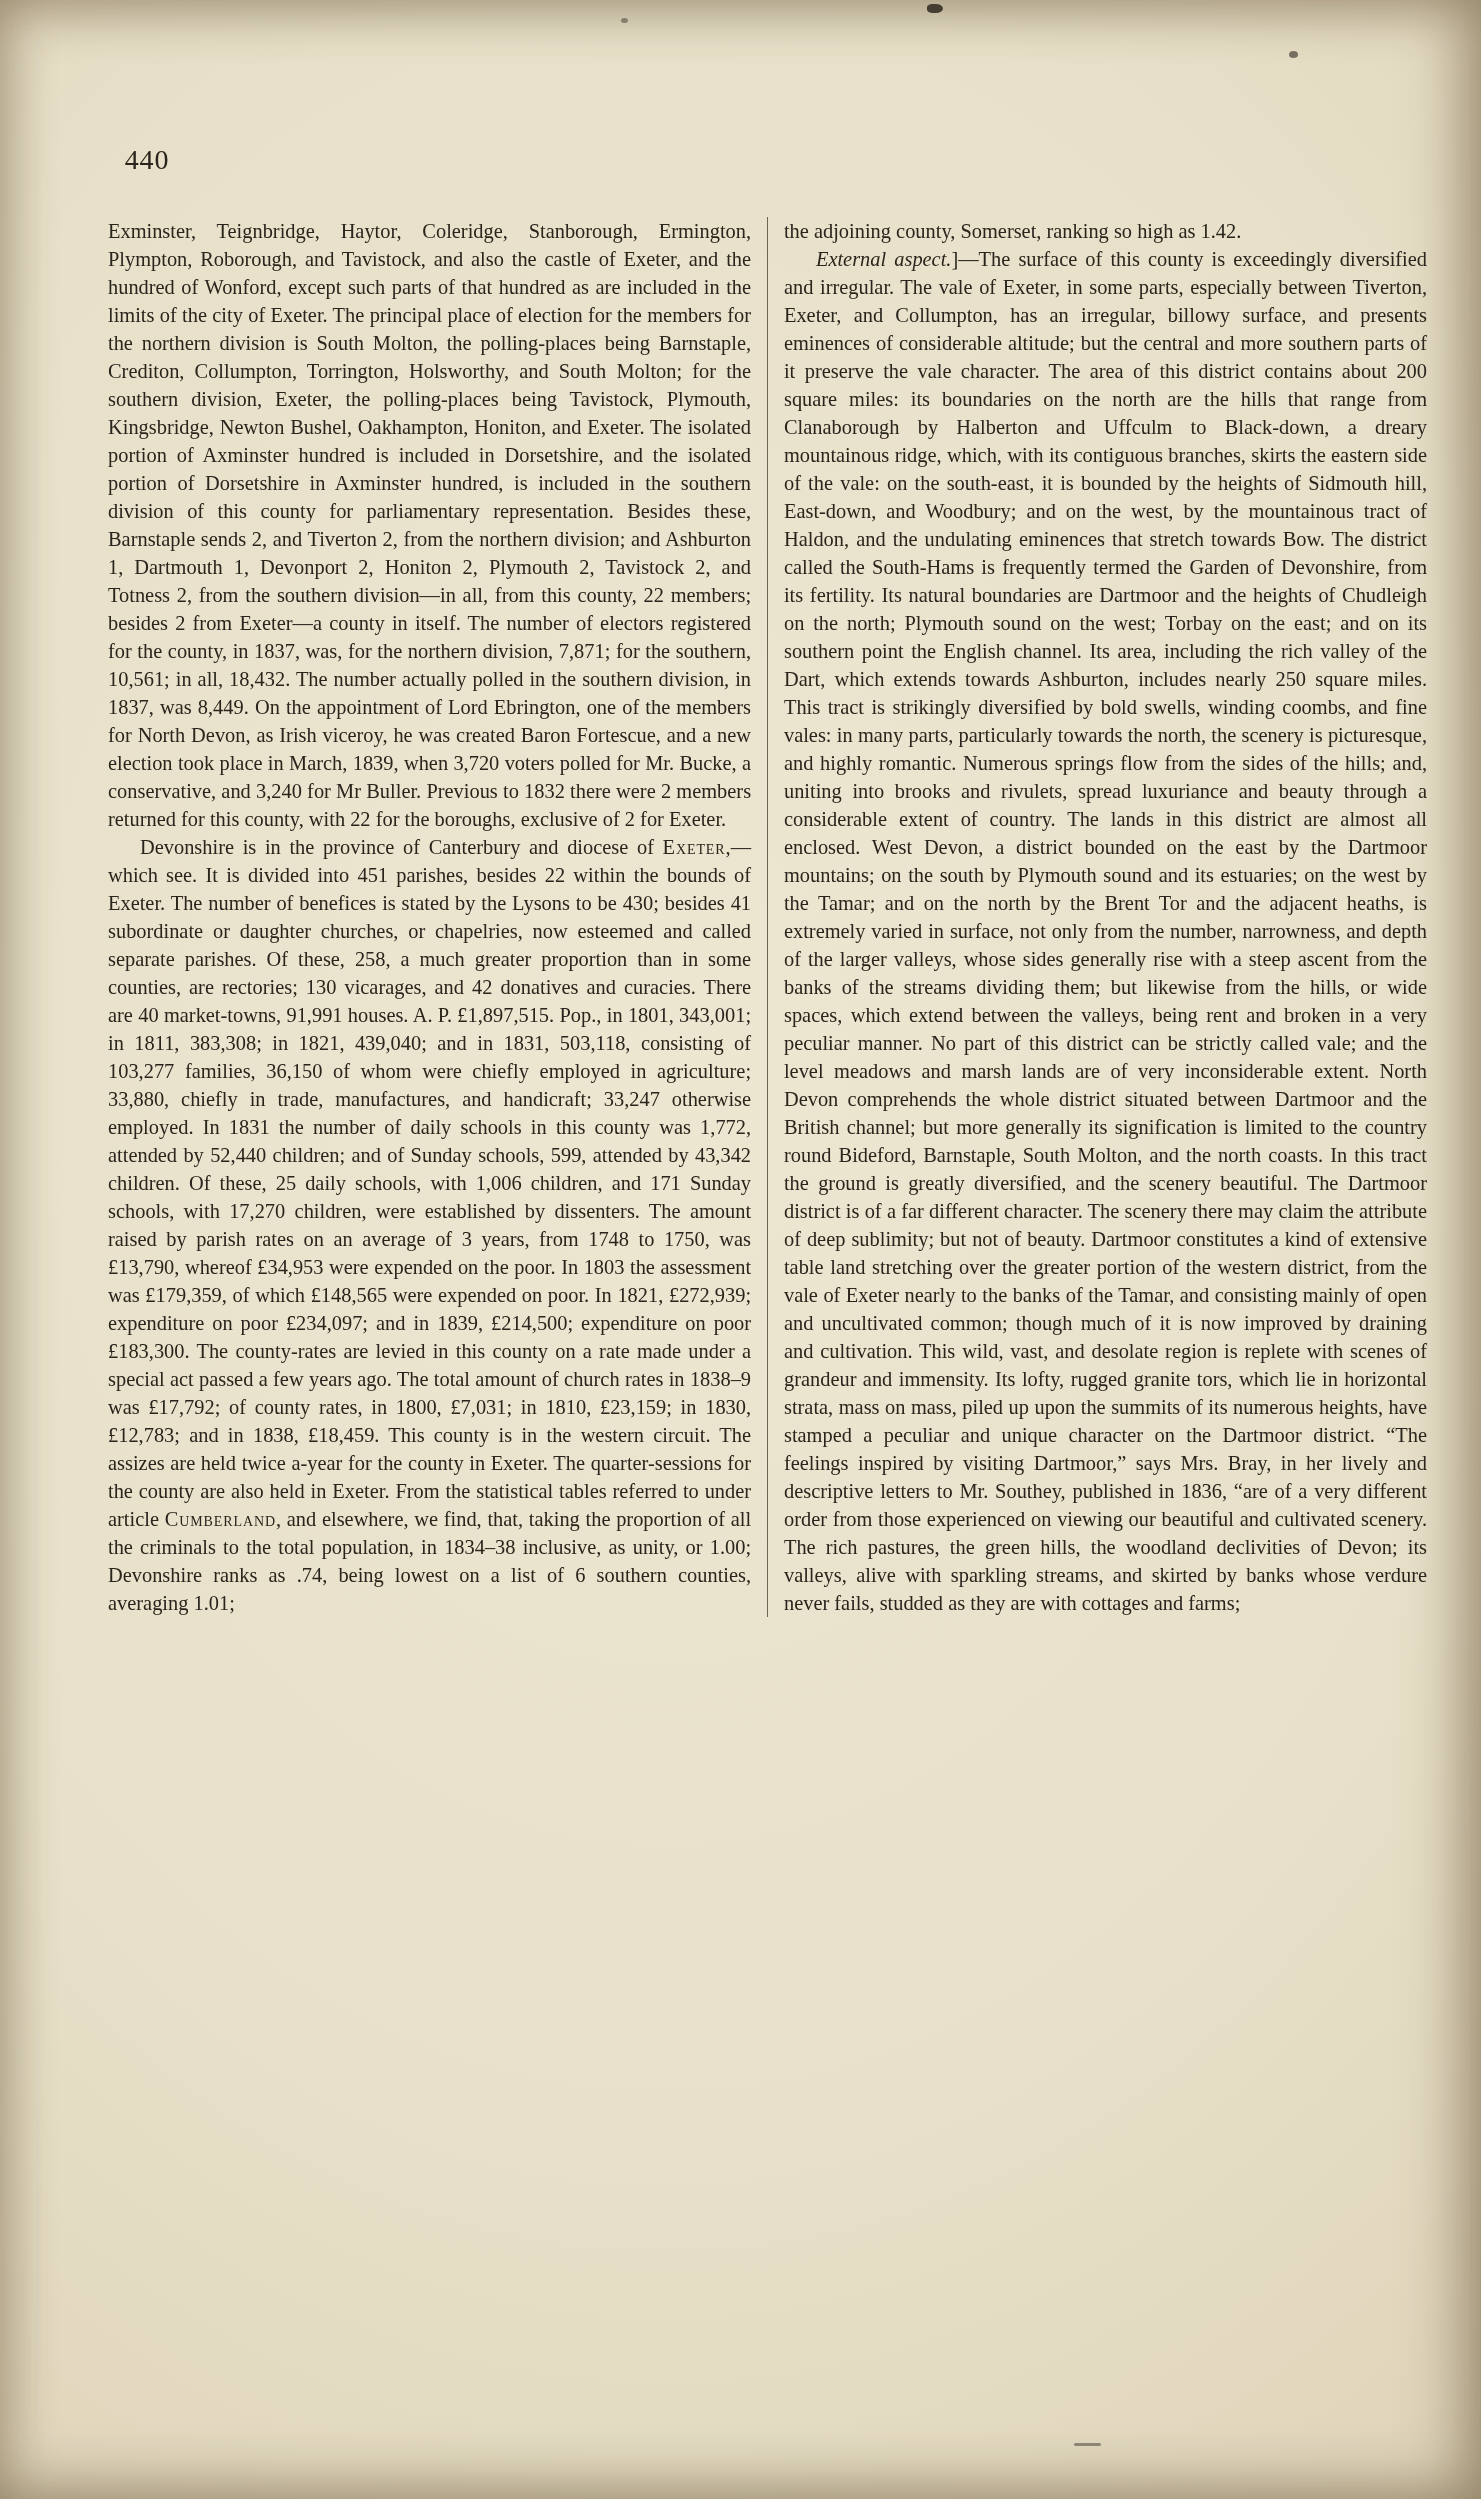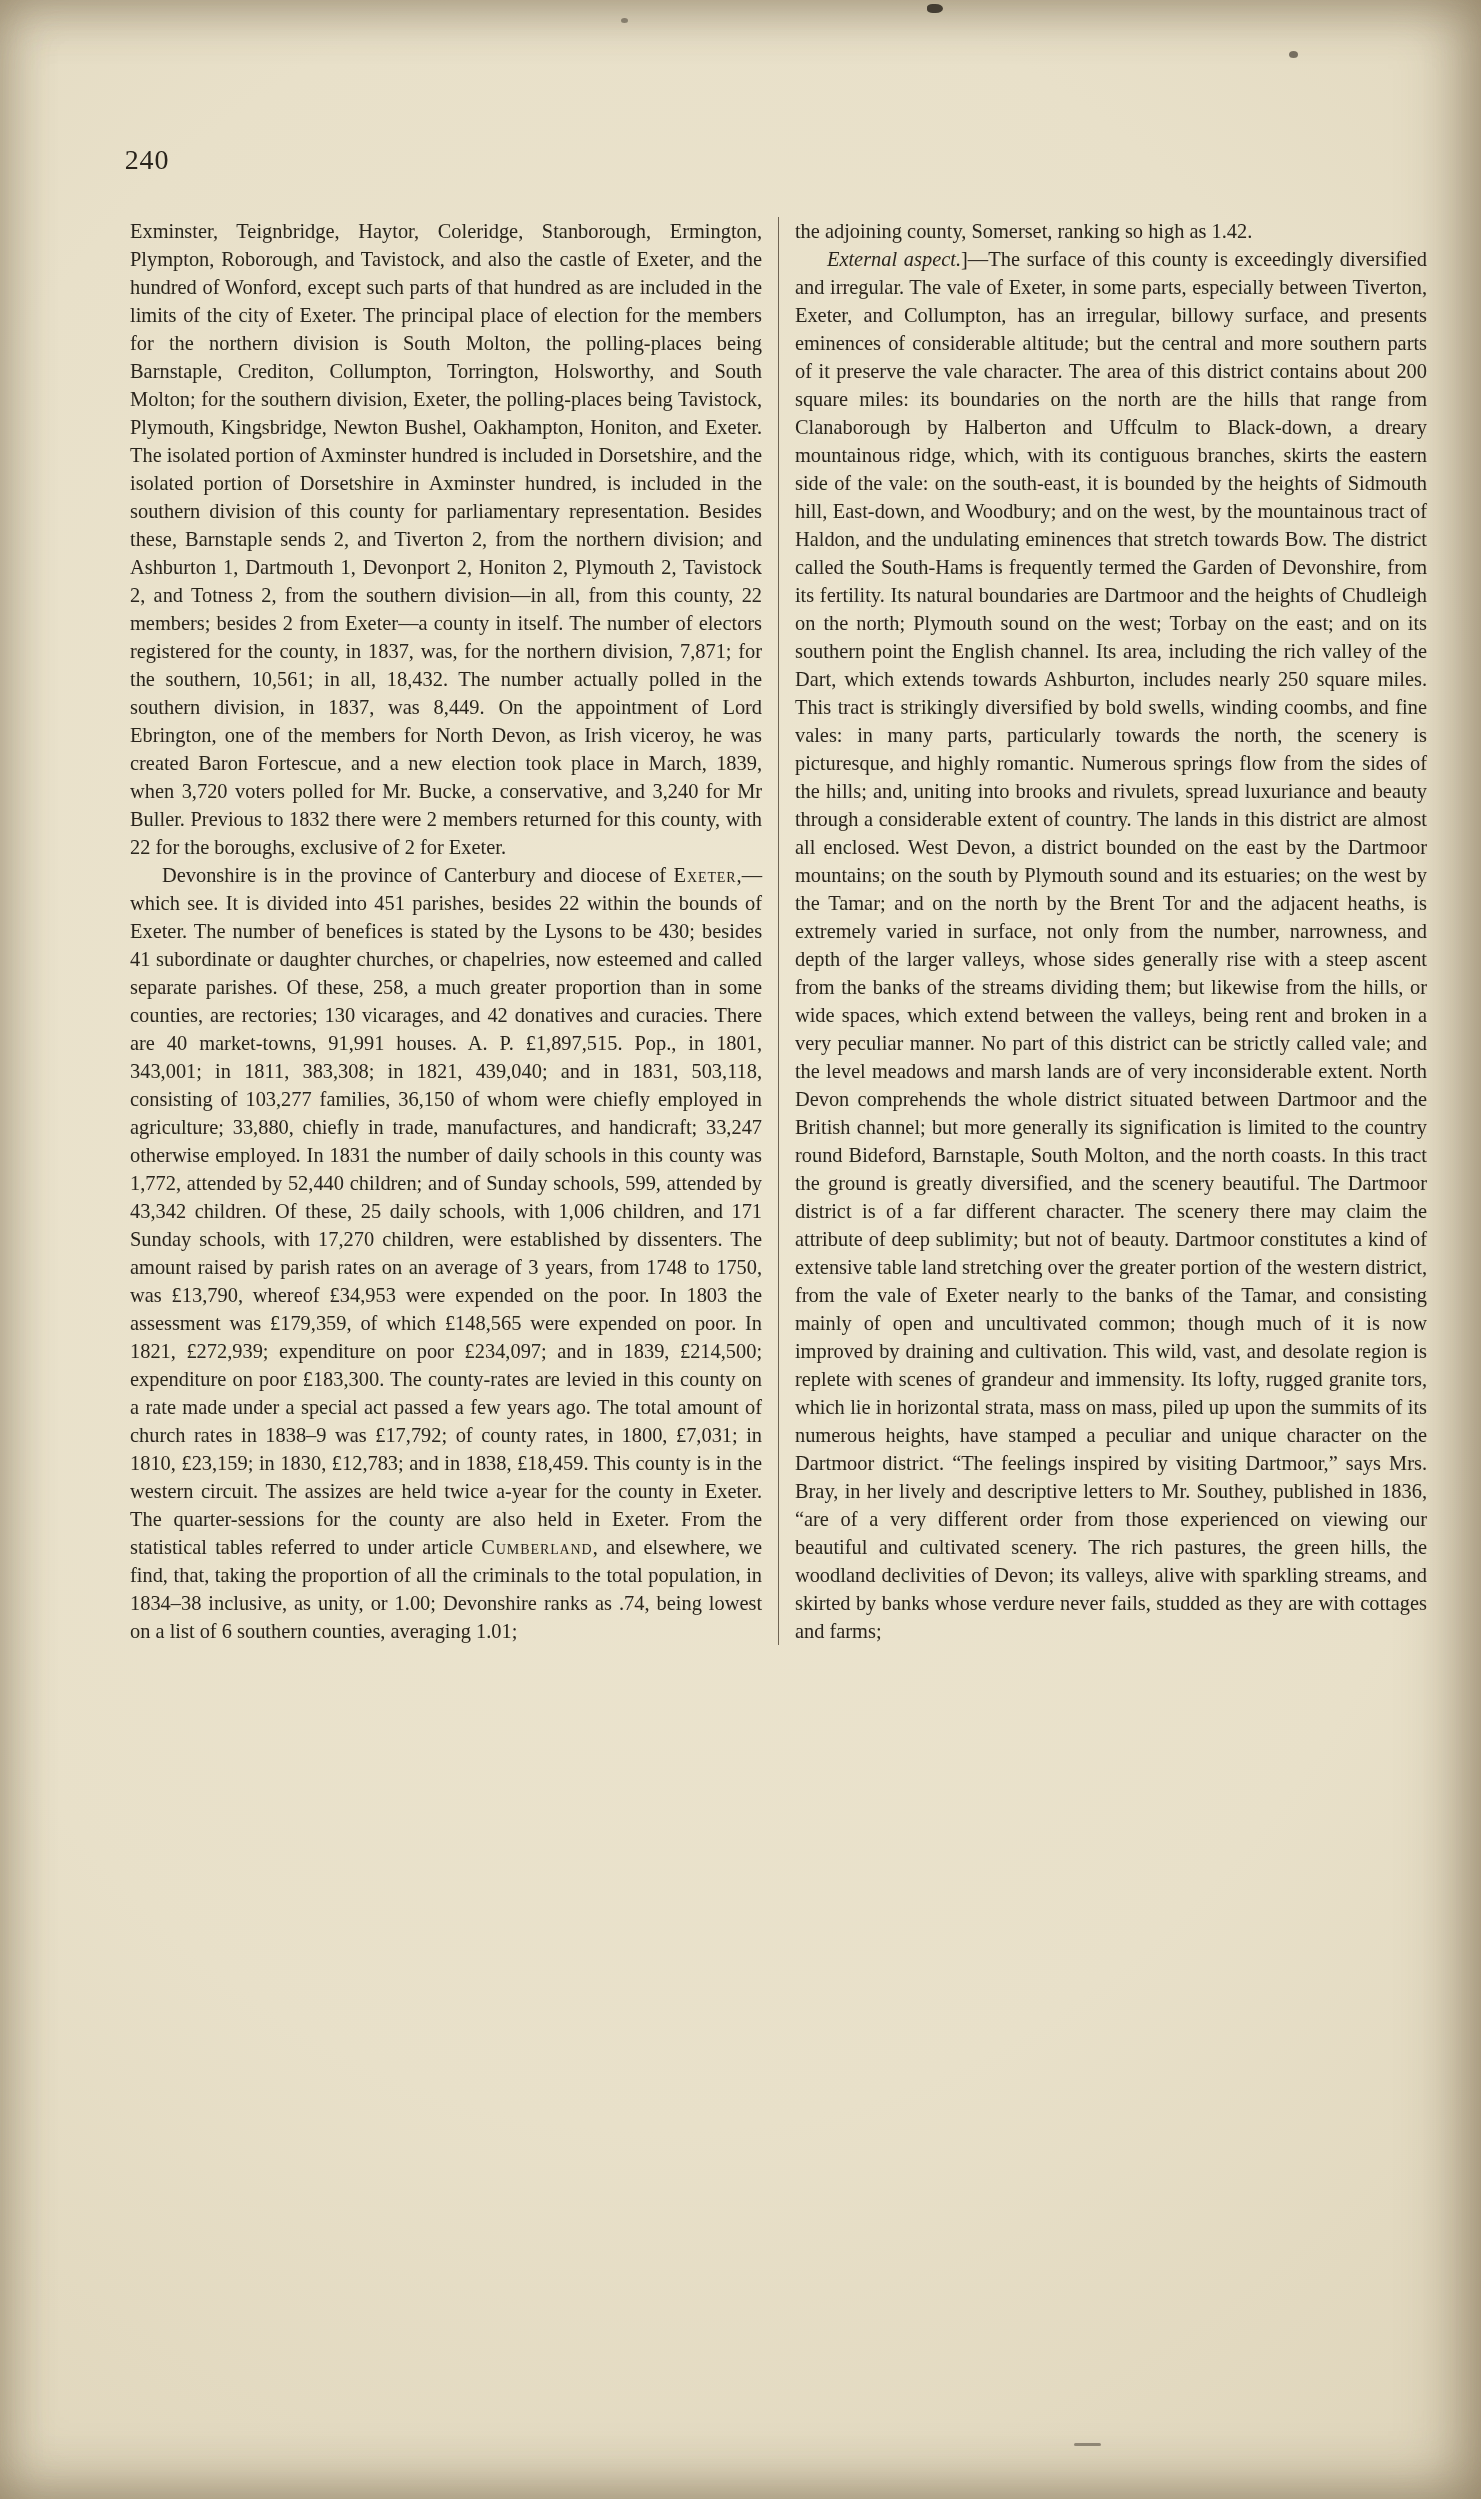--- a/index.html
+++ b/index.html
@@ -26,21 +26,21 @@
   .page-header { position: absolute; top: 133px; left: 114px; right: 55px; height: 62px; }
   .page-number {
     position: absolute; left: 10.7px; top: 10.7px;
     font-size: 28px; letter-spacing: 0.9px;
   }
   .running-title {
     margin: 0; text-align: center;
     font-size: 37px; font-weight: 400; letter-spacing: 5.3px;
   }
   .columns {
-    position: absolute; top: 217px; left: 130px; right: 55px;
+    position: absolute; top: 217px; left: 108px; right: 55px;
     display: flex; align-items: stretch;
   }
   .col {
     flex: 1 1 0;
     font-size: 20.4px; line-height: 28px;
     text-align: justify;
   }
   .col p { margin: 0; }
   .para.ind { text-indent: 32px; }
   .rule { width: 0.9px; background: #4f4334; opacity: .8; margin: 0 16px; }
@@ -56,21 +56,21 @@
 <body>
 
 <div class="page">
 
   <div class="speck s1"></div>
   <div class="speck s2"></div>
   <div class="speck s3"></div>
   <div class="speck s4"></div>
 
   <header class="page-header">
-    <span class="page-number">240</span>
+    <span class="page-number">440</span>
   </header>
 
   <main class="columns">
     <section class="col">
       <p class="para cont">Exminster, Teignbridge, Haytor, Coleridge, Stanborough, Ermington, Plympton, Roborough, and Tavistock, and also the castle of Exeter, and the hundred of Wonford, except such parts of that hundred as are included in the limits of the city of Exeter.  The principal place of election for the members for the northern division is South Molton, the polling-places being Barnstaple, Crediton, Collumpton, Torrington, Holsworthy, and South Molton; for the southern division, Exeter, the polling-places being Tavistock, Plymouth, Kingsbridge, Newton Bushel, Oakhampton, Honiton, and Exeter.  The isolated portion of Axminster hundred is included in Dorsetshire, and the isolated portion of Dorsetshire in Axminster hundred, is included in the southern division of this county for parliamentary representation.  Besides these, Barnstaple sends 2, and Tiverton 2, from the northern division; and Ashburton 1, Dartmouth 1, Devonport 2, Honiton 2, Plymouth 2, Tavistock 2, and Totness 2, from the southern division—in all, from this county, 22 members; besides 2 from Exeter—a county in itself.  The number of electors registered for the county, in 1837, was, for the northern division, 7,871; for the southern, 10,561; in all, 18,432.  The number actually polled in the southern division, in 1837, was 8,449.  On the appointment of Lord Ebrington, one of the members for North Devon, as Irish viceroy, he was created Baron Fortescue, and a new election took place in March, 1839, when 3,720 voters polled for Mr. Bucke, a conservative, and 3,240 for Mr Buller.  Previous to 1832 there were 2 members returned for this county, with 22 for the boroughs, exclusive of 2 for Exeter.</p>
       <p class="para ind">Devonshire is in the province of Canterbury and diocese of <sc>Exeter</sc>,—which see.  It is divided into 451 parishes, besides 22 within the bounds of Exeter.  The number of benefices is stated by the Lysons to be 430; besides 41 subordinate or daughter churches, or chapelries, now esteemed and called separate parishes.  Of these, 258, a much greater proportion than in some counties, are rectories; 130 vicarages, and 42 donatives and curacies.  There are 40 market-towns, 91,991 houses.  A. P. £1,897,515.  Pop., in 1801, 343,001; in 1811, 383,308; in 1821, 439,040; and in 1831, 503,118, consisting of 103,277 families, 36,150 of whom were chiefly employed in agriculture; 33,880, chiefly in trade, manufactures, and handicraft; 33,247 otherwise employed.  In 1831 the number of daily schools in this county was 1,772, attended by 52,440 children; and of Sunday schools, 599, attended by 43,342 children.  Of these, 25 daily schools, with 1,006 children, and 171 Sunday schools, with 17,270 children, were established by dissenters.  The amount raised by parish rates on an average of 3 years, from 1748 to 1750, was £13,790, whereof £34,953 were expended on the poor.  In 1803 the assessment was £179,359, of which £148,565 were expended on poor.  In 1821, £272,939; expenditure on poor £234,097; and in 1839, £214,500; expenditure on poor £183,300.  The county-rates are levied in this county on a rate made under a special act passed a few years ago.  The total amount of church rates in 1838–9 was £17,792; of county rates, in 1800, £7,031; in 1810, £23,159; in 1830, £12,783; and in 1838, £18,459.  This county is in the western circuit.  The assizes are held twice a-year for the county in Exeter.  The quarter-sessions for the county are also held in Exeter.  From the statistical tables referred to under article <sc>Cumberland</sc>, and elsewhere, we find, that, taking the proportion of all the criminals to the total population, in 1834–38 inclusive, as unity, or 1.00; Devonshire ranks as .74, being lowest on a list of 6 southern counties, averaging 1.01;</p>
     </section>
 
     <div class="rule"></div>
 

